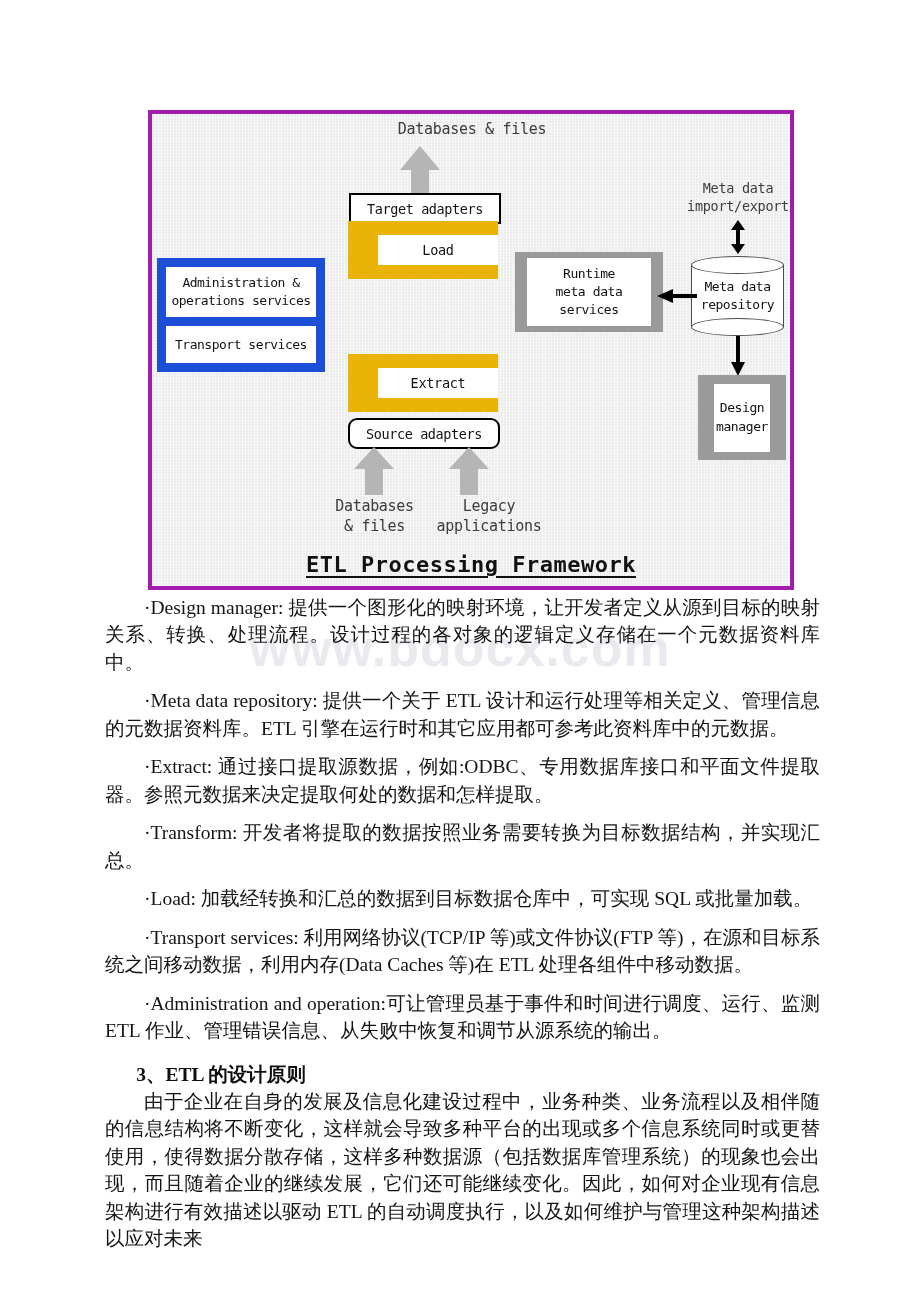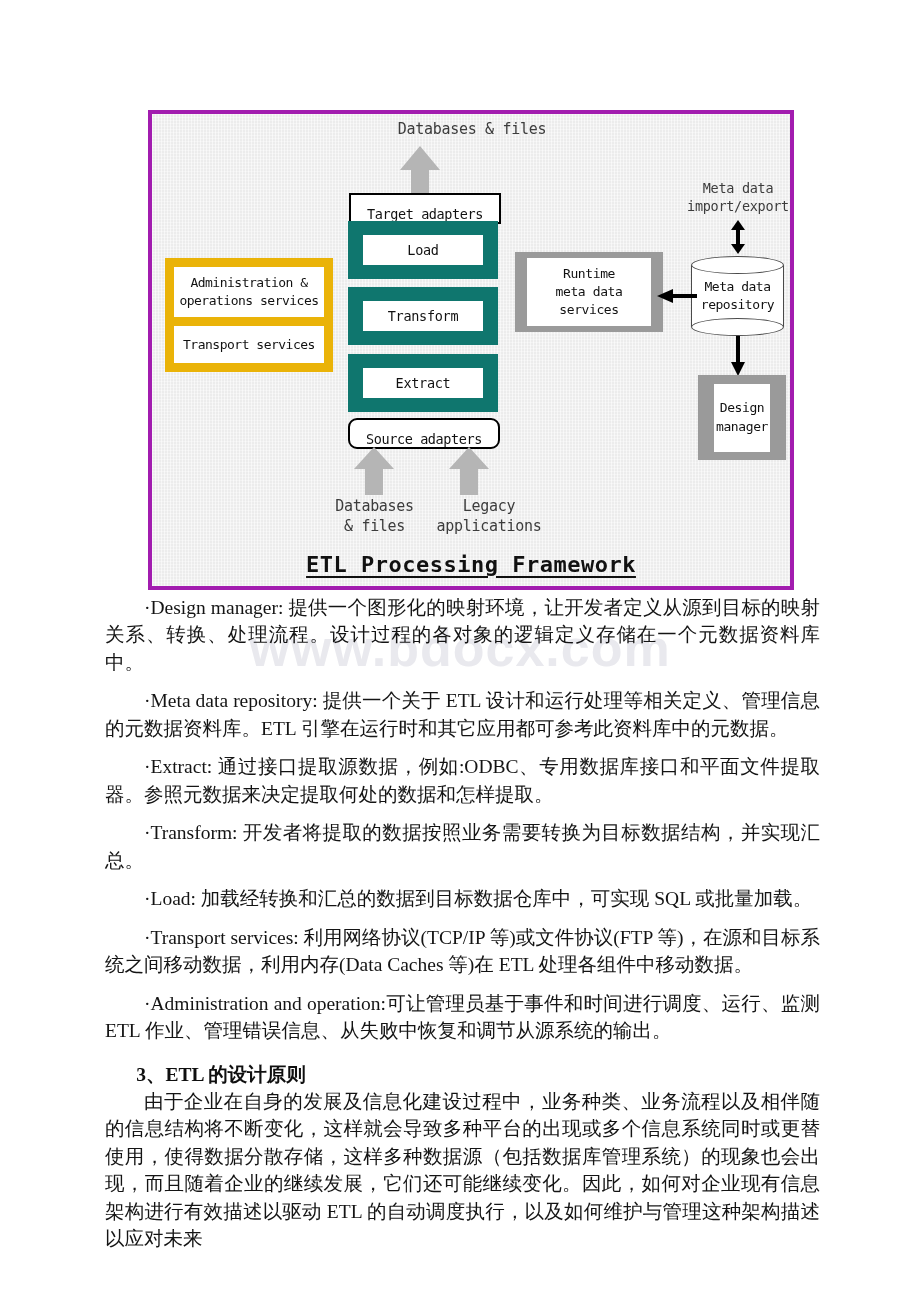--- a/index.html
+++ b/index.html
@@ -74,54 +74,53 @@
     line-height: 1.32;
     letter-spacing: -0.3px;
     white-space: pre-line;
   }
 
   
   .adapter {
     background: #fff;
     border: 2px solid #000;
     display: flex;
-    align-items: flex-end;
+    align-items: center;
     justify-content: center;
     font-family: "DejaVu Sans Mono", "Liberation Mono", monospace;
     font-size: 13.5px;
     letter-spacing: -0.4px;
     color: #111;
   }
 
   
   .stage {
-    background: #0f766e;
-    display: flex;
-    align-items: center;
-    justify-content: center;
+    background: #eab308;
+    display: flex;
+    align-items: center;
+    justify-content: flex-end;
   }
   .stage > .inner {
     background: #fff;
     width: calc(100% - 30px);
     height: calc(100% - 28px);
     display: flex;
     align-items: center;
     justify-content: center;
     font-family: "DejaVu Sans Mono", "Liberation Mono", monospace;
     font-size: 13.5px;
     letter-spacing: -0.3px;
     color: #111;
   }
 
   
   .panel {
-    background: #eab308;
+    background: #1d4ed8;
     padding: 9px;
     box-sizing: border-box;
-    margin-left: 8px;
   }
   .panel .row {
     background: #fff;
     display: flex;
     align-items: center;
     justify-content: center;
     text-align: center;
     font-family: "DejaVu Sans Mono", "Liberation Mono", monospace;
     font-size: 13px;
     letter-spacing: -0.5px;
@@ -265,25 +264,20 @@
     <div class="fig-el adapter" style="left:197px; top:79px; width:148px; height:27px;">
       <span>Target adapters</span>
     </div>
 
     <div class="fig-el stage" style="left:196px; top:107px; width:150px; height:58px;">
       <div class="inner">
         <span>Load</span>
       </div>
     </div>
 
-    <div class="fig-el stage" style="left:196px; top:173px; width:150px; height:58px;">
-      <div class="inner">
-        <span>Transform</span>
-      </div>
-    </div>
 
     <div class="fig-el stage" style="left:196px; top:240px; width:150px; height:58px;">
       <div class="inner">
         <span>Extract</span>
       </div>
     </div>
 
     <div class="fig-el adapter" style="left:196px; top:304px; width:148px; height:27px;border-radius:9px;">
       <span>Source adapters</span>
     </div>

